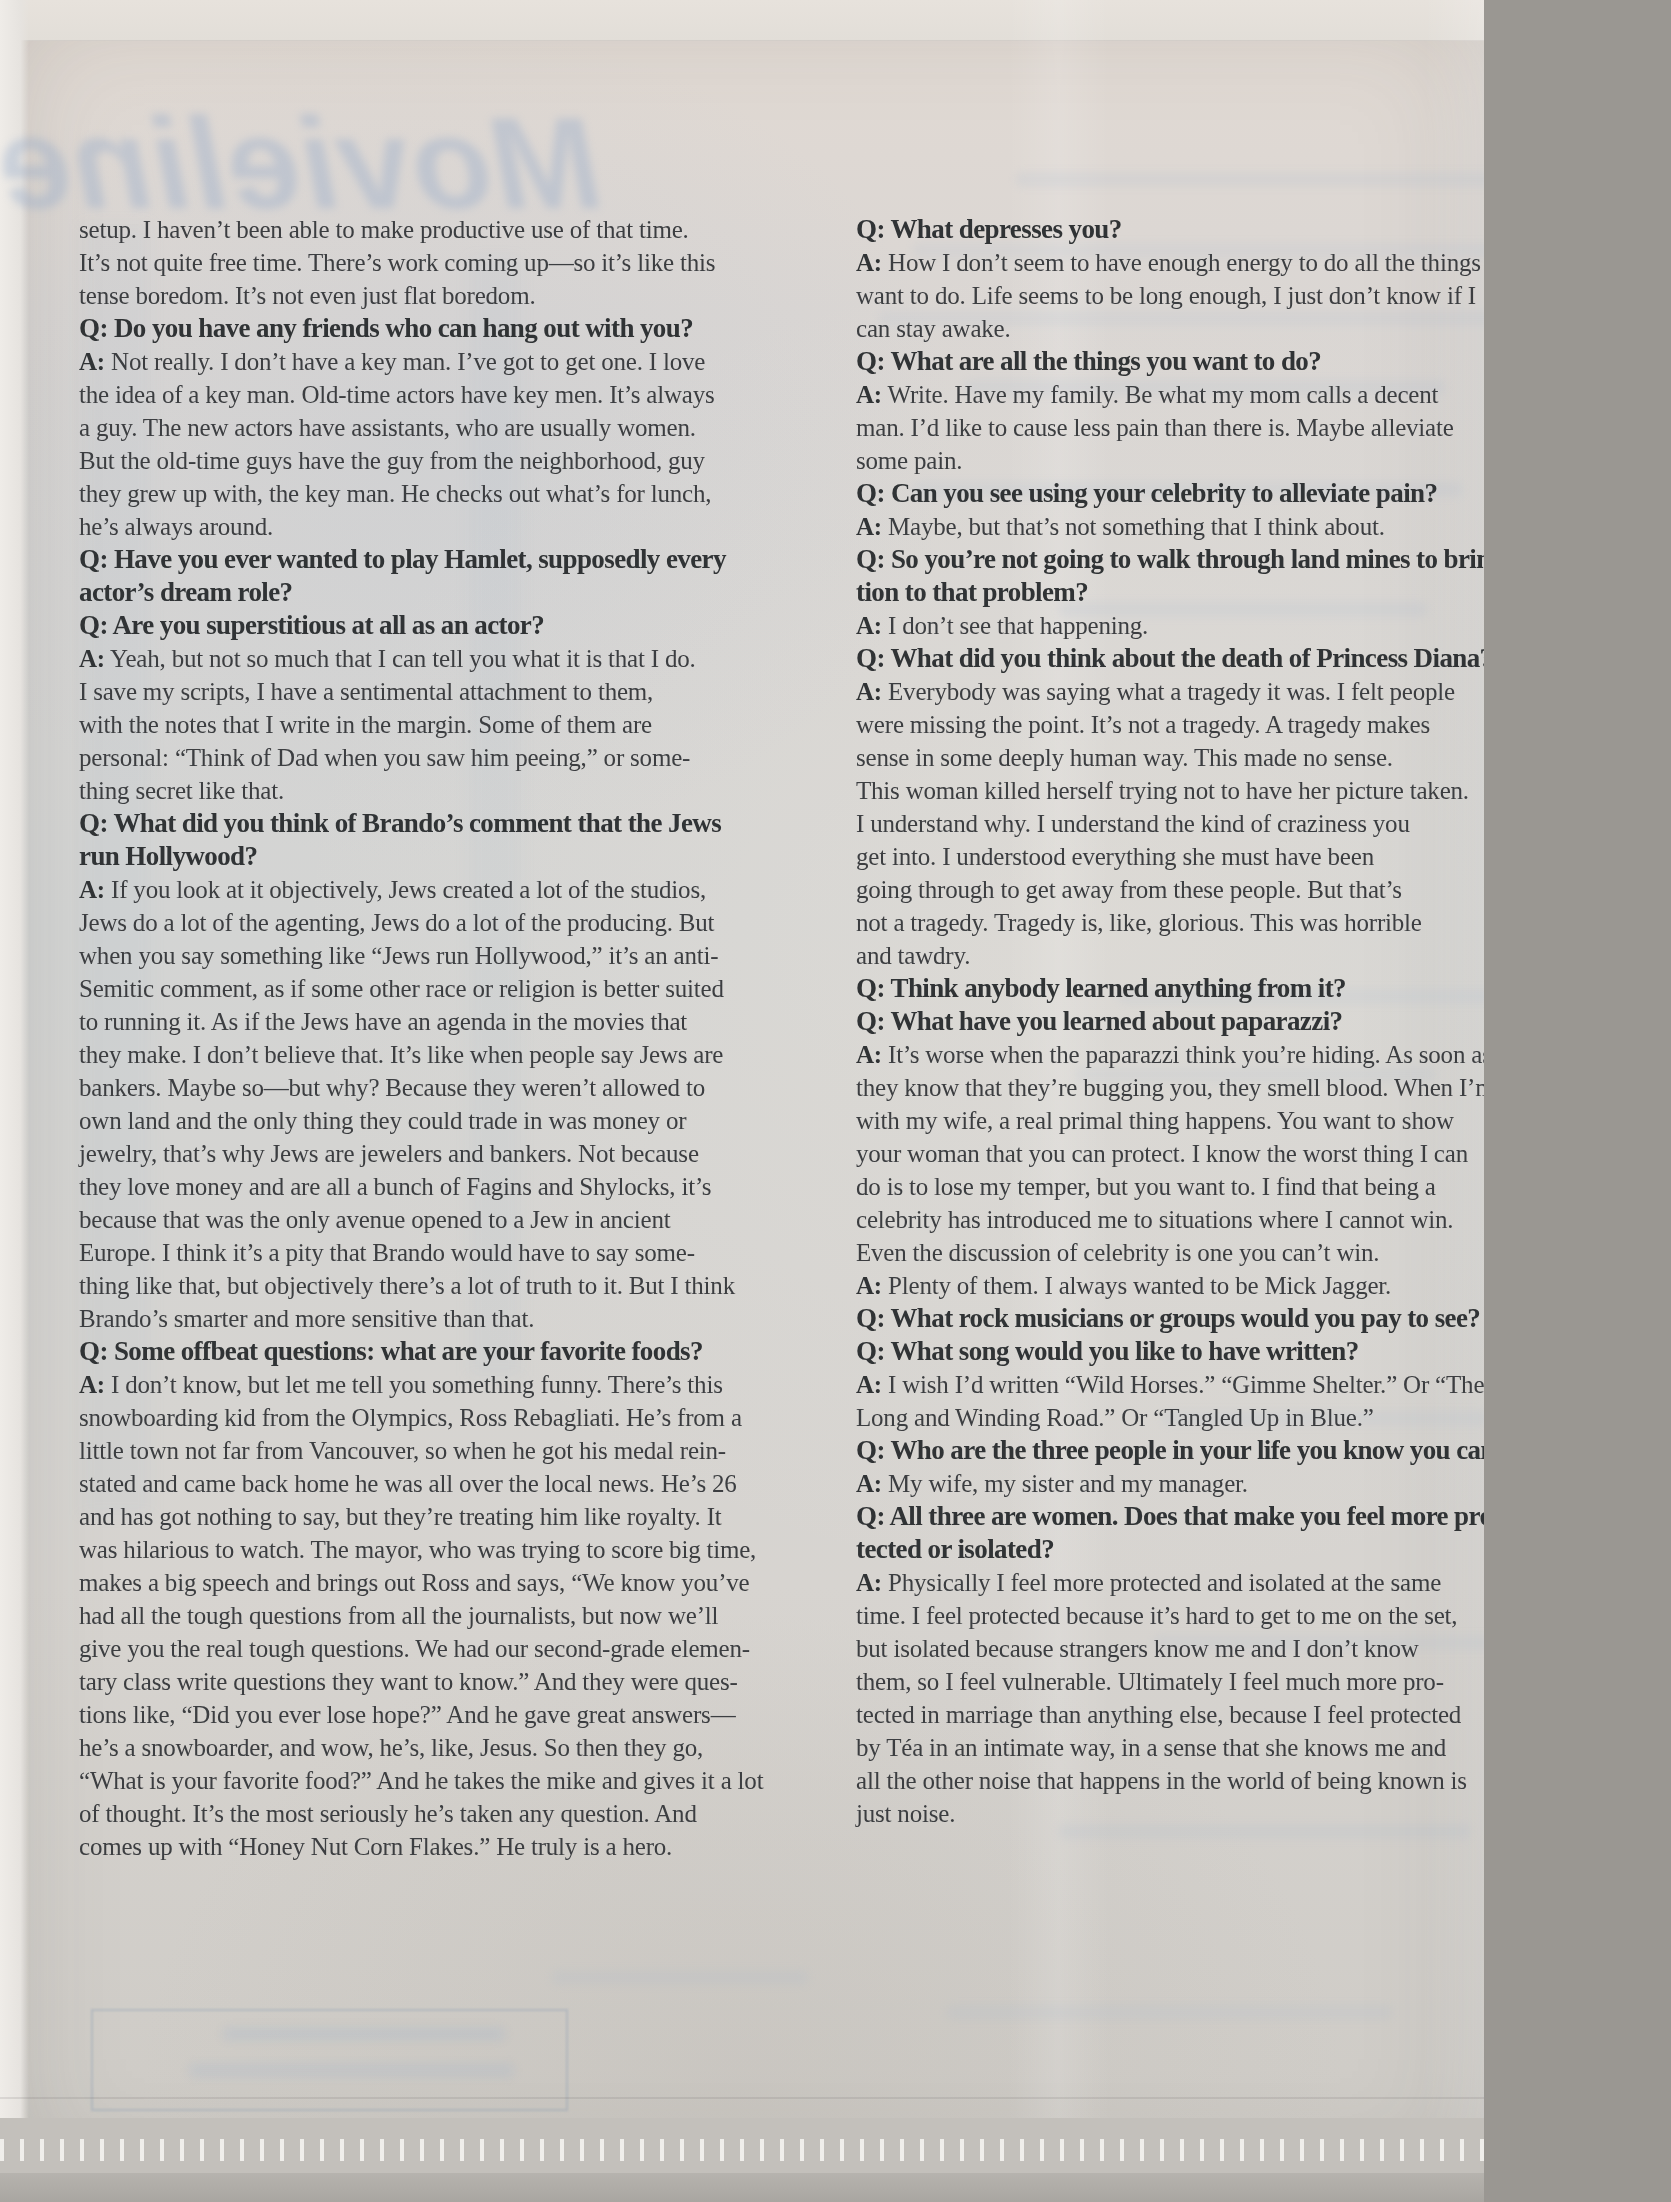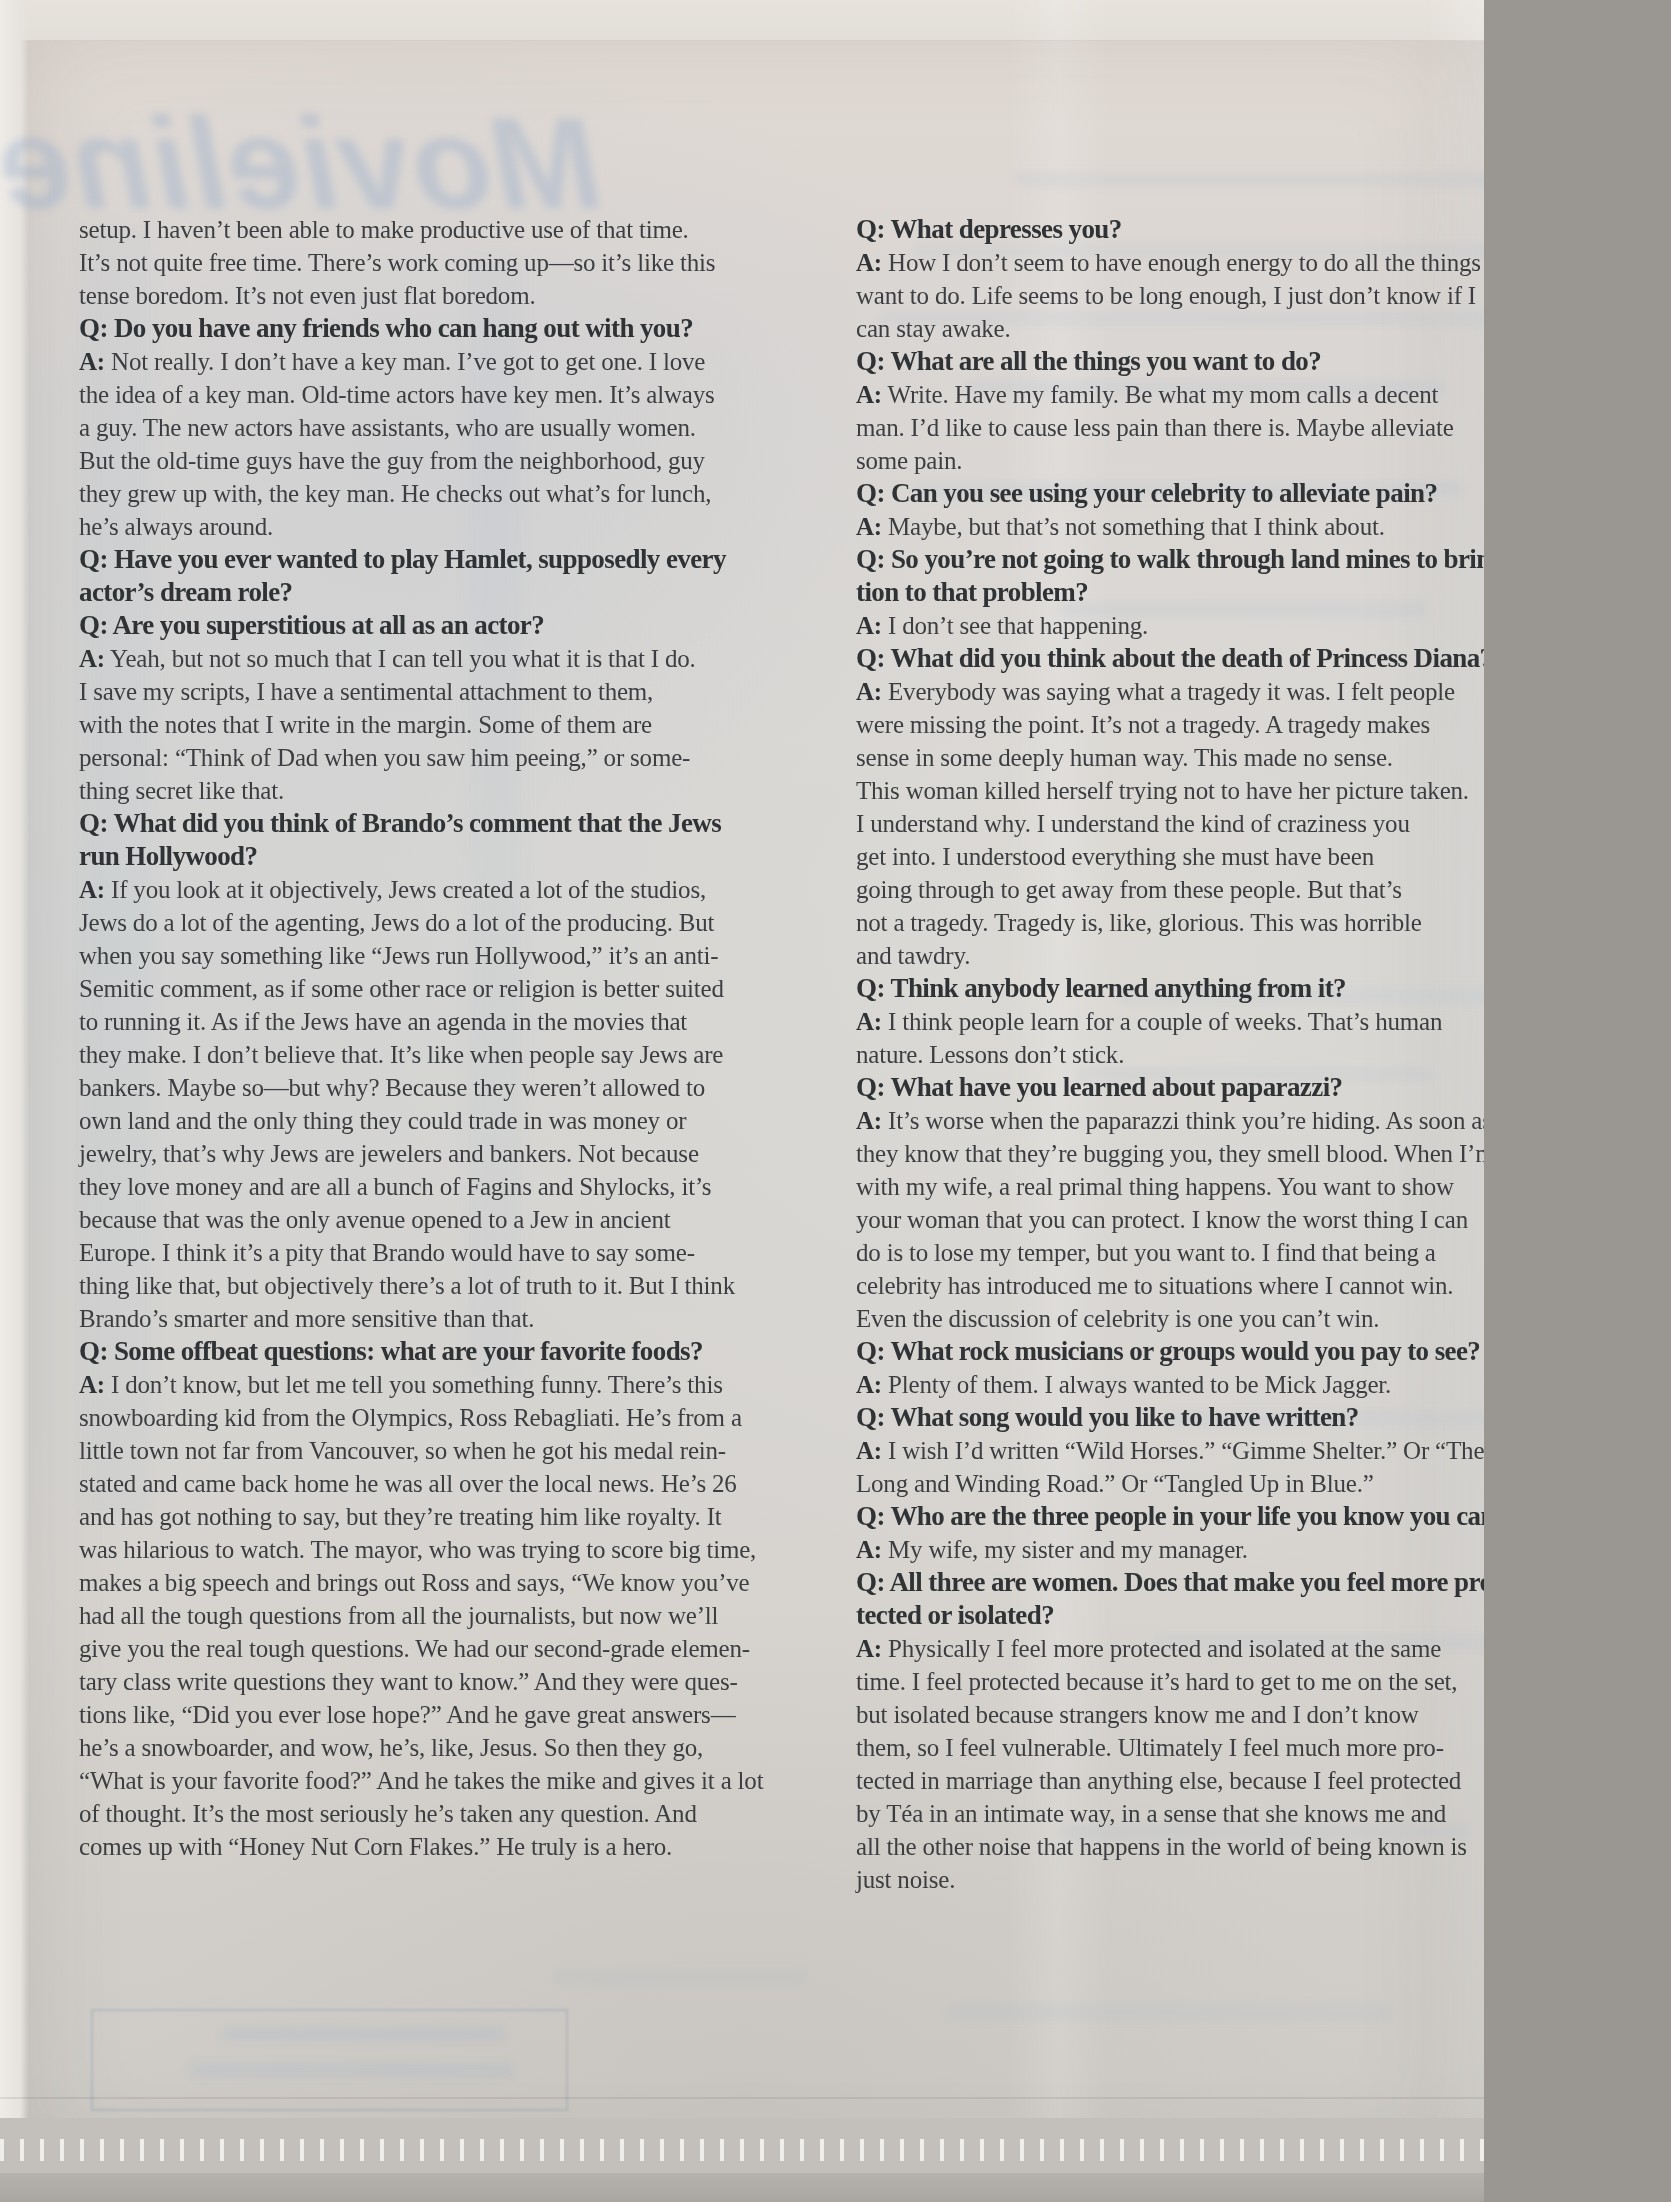--- a/index.html
+++ b/index.html
@@ -161,32 +161,30 @@
         <p class="block a"><b class="lbl">A:</b> <span class="txt">Everybody was saying what a tragedy it was. I felt people
 were missing the point. It’s not a tragedy. A tragedy makes
 sense in some deeply human way. This made no sense.
 This woman killed herself trying not to have her picture taken.
 I understand why. I understand the kind of craziness you
 get into. I understood everything she must have been
 going through to get away from these people. But that’s
 not a tragedy. Tragedy is, like, glorious. This was horrible
 and tawdry.</span></p>
         <p class="block q"><b class="lbl">Q:</b> <span class="txt">Think anybody learned anything from it?</span></p>
-        <p class="block a"><b class="lbl">A:</b> <span class="txt">I think people learn for a couple of weeks. That’s human
-nature. Lessons don’t stick.</span></p>
         <p class="block q"><b class="lbl">Q:</b> <span class="txt">What have you learned about paparazzi?</span></p>
         <p class="block a"><b class="lbl">A:</b> <span class="txt">It’s worse when the paparazzi think you’re hiding. As soon as
 they know that they’re bugging you, they smell blood. When I’m
 with my wife, a real primal thing happens. You want to show
 your woman that you can protect. I know the worst thing I can
 do is to lose my temper, but you want to. I find that being a
 celebrity has introduced me to situations where I cannot win.
 Even the discussion of celebrity is one you can’t win.</span></p>
+        <p class="block a"><b class="lbl">A:</b> <span class="txt">Plenty of them. I always wanted to be Mick Jagger.</span></p>
         <p class="block q"><b class="lbl">Q:</b> <span class="txt">What rock musicians or groups would you pay to see?</span></p>
-        <p class="block a"><b class="lbl">A:</b> <span class="txt">Plenty of them. I always wanted to be Mick Jagger.</span></p>
         <p class="block q"><b class="lbl">Q:</b> <span class="txt">What song would you like to have written?</span></p>
         <p class="block a"><b class="lbl">A:</b> <span class="txt">I wish I’d written “Wild Horses.” “Gimme Shelter.” Or “The
 Long and Winding Road.” Or “Tangled Up in Blue.”</span></p>
         <p class="block q"><b class="lbl">Q:</b> <span class="txt">Who are the three people in your life you know you can trust?</span></p>
         <p class="block a"><b class="lbl">A:</b> <span class="txt">My wife, my sister and my manager.</span></p>
         <p class="block q"><b class="lbl">Q:</b> <span class="txt">All three are women. Does that make you feel more pro-
 tected or isolated?</span></p>
         <p class="block a"><b class="lbl">A:</b> <span class="txt">Physically I feel more protected and isolated at the same
 time. I feel protected because it’s hard to get to me on the set,
 but isolated because strangers know me and I don’t know

